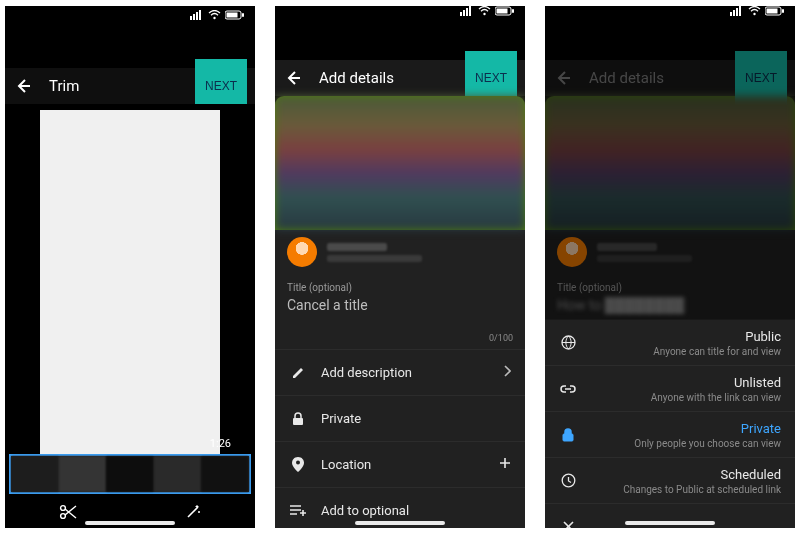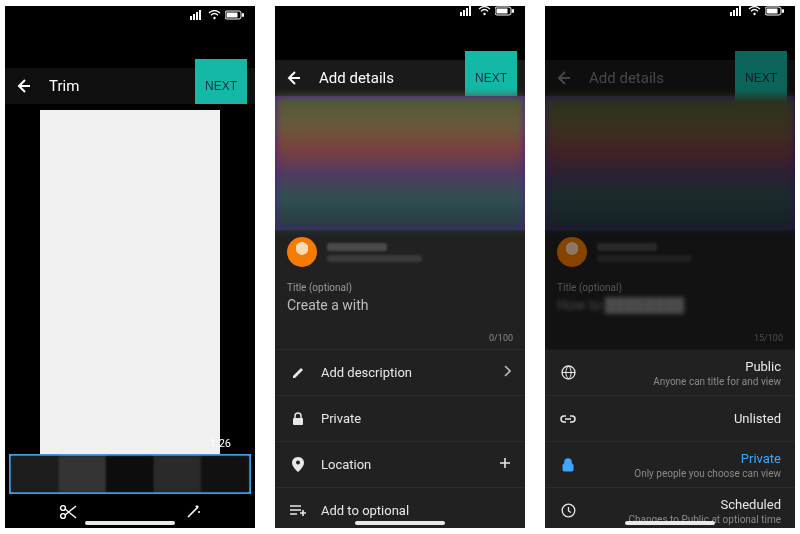--- a/index.html
+++ b/index.html
@@ -79,21 +79,21 @@
   .timeline .frame:nth-child(1){background:#1d1d1d;}
   .timeline .frame:nth-child(2){background:#343434;}
   .timeline .frame:nth-child(3){background:#0d0d0d;}
   .timeline .frame:nth-child(4){background:#2a2a2a;}
   .timeline .frame:nth-child(5){background:#111;}
   .toolbar-bottom {
     position:absolute; left:0; right:0; bottom:0; height:30px;
     display:flex; justify-content:space-around; align-items:center;
   }
   
-  .details-body { flex:1; background:#4c1d95; display:flex; flex-direction:column; }
+  .details-body { flex:1; background:#4d7c0f; display:flex; flex-direction:column;border-radius:9px; }
   .preview {
     height:134px;
     background: linear-gradient(180deg,
       #4a5a38 0%, #6a5a3a 22%, #7a4040 40%,
       #503a60 58%, #305050 76%, #283840 100%);
     filter: blur(4px);
   }
   .userrow {
     height:44px; display:flex; align-items:center; gap:10px;
     padding:0 12px; background:#212121;
@@ -244,21 +244,21 @@
       <div class="preview"></div>
       <div class="userrow">
         <div class="avatar"></div>
         <div class="userlines">
             <div class="l1"></div>
             <div class="l2"></div>
           </div>
       </div>
       <div class="title-block">
         <div class="t-label">Title (optional)</div>
-        <div class="t-input">Create a with</div>
+        <div class="t-input">Cancel a title</div>
         <div class="t-count">0/100</div>
       </div>
       <div class="row">
         <span class="ic">
             <svg width="14" height="14">
               <path d="M2 12 L4 12 L12 4 L10 2 L2 10 Z" fill="#e8e8e8"></path>
             </svg>
           </span>
         <span class="label">Add description</span>
         <span class="tail"><svg width="8" height="12">
@@ -341,21 +341,20 @@
         <div class="userrow">
           <div class="avatar"></div>
           <div class="userlines">
               <div class="l1"></div>
               <div class="l2"></div>
             </div>
         </div>
         <div class="title-block">
           <div class="t-label">Title (optional)</div>
           <div class="t-input blurred">How to ████████</div>
-          <div class="t-count">15/100</div>
         </div>
       </div>
     </div>
 
     <div class="row two">
       <span class="ic">
           <svg width="15" height="15">
             <circle cx="7.5" cy="7.5" r="6.5" stroke="#e8e8e8" stroke-width="1.3" fill="none"></circle>
             <path d="M1 7.5 H14 M7.5 1 C4 4 4 11 7.5 14 M7.5 1 C11 4 11 11 7.5 14" stroke="#e8e8e8" stroke-width="1" fill="none"></path>
           </svg>
@@ -367,20 +366,21 @@
     </div>
     <div class="row two">
       <span class="ic">
           <svg width="16" height="10">
             <path d="M5 5 H11" stroke="#e8e8e8" stroke-width="1.5"></path>
             <path d="M6 2 H4 a3 3 0 0 0 0 6 H6 M10 2 H12 a3 3 0 0 1 0 6 H10" stroke="#e8e8e8" stroke-width="1.5" fill="none"></path>
           </svg>
         </span>
       <div class="txt">
           <div class="label">Unlisted</div>
+          <div class="sub">Anyone with the link can view</div>
         </div>
     </div>
     <div class="row two sel">
       <span class="ic">
           <svg width="12" height="14">
             <rect x="1" y="6" width="10" height="7" rx="1" fill="#3ea6ff"></rect>
             <path d="M3 6 V4 a3 3 0 0 1 6 0 V6" stroke="#3ea6ff" stroke-width="1.5" fill="none"></path>
           </svg>
         </span>
       <div class="txt">
@@ -390,21 +390,21 @@
     </div>
     <div class="row two">
       <span class="ic">
           <svg width="15" height="15">
             <circle cx="7.5" cy="7.5" r="6.3" stroke="#e8e8e8" stroke-width="1.3" fill="none"></circle>
             <path d="M7.5 4 V8 L10 9.5" stroke="#e8e8e8" stroke-width="1.3" fill="none"></path>
           </svg>
         </span>
       <div class="txt">
           <div class="label">Scheduled</div>
-          <div class="sub">Changes to Public at optional time</div>
+          <div class="sub">Changes to Public at scheduled link</div>
         </div>
     </div>
     <div class="row">
       <span class="ic">
           <svg width="13" height="13">
             <path d="M2 2 L11 11 M11 2 L2 11" stroke="#e8e8e8" stroke-width="1.6"></path>
           </svg>
         </span>
     </div>
     <div class="home-indicator"></div>

